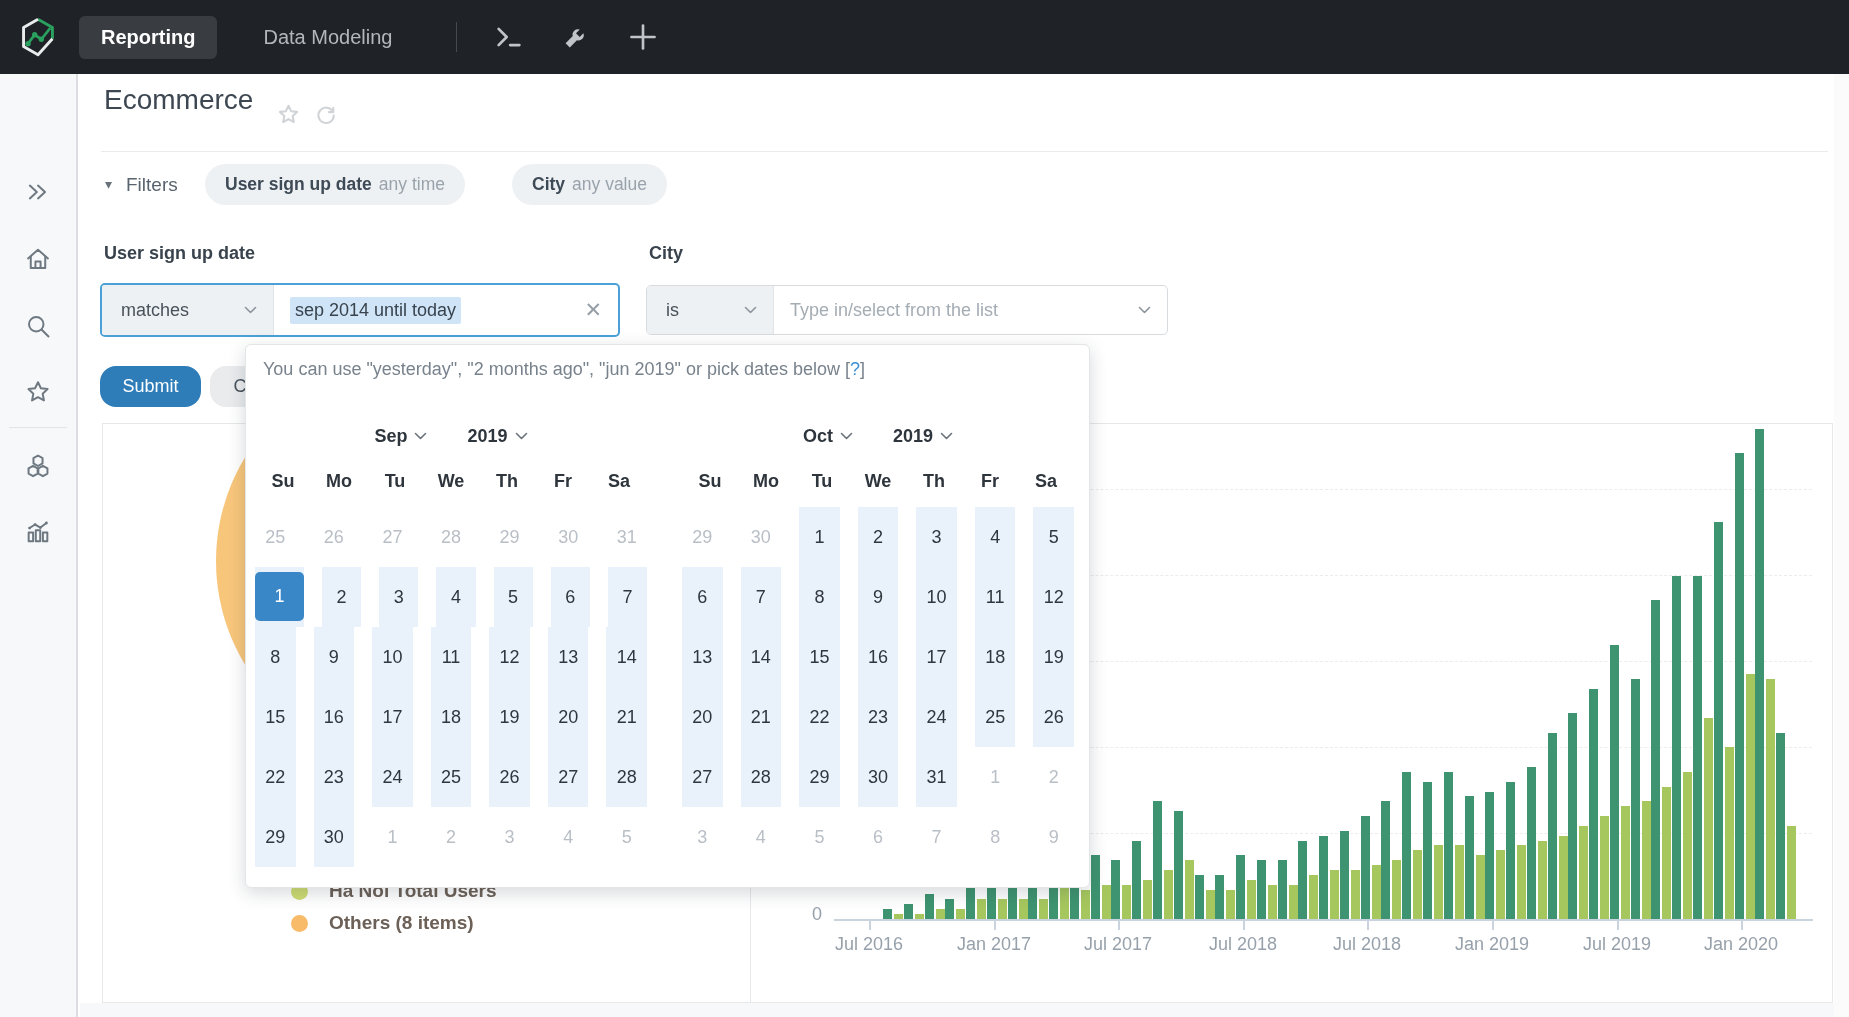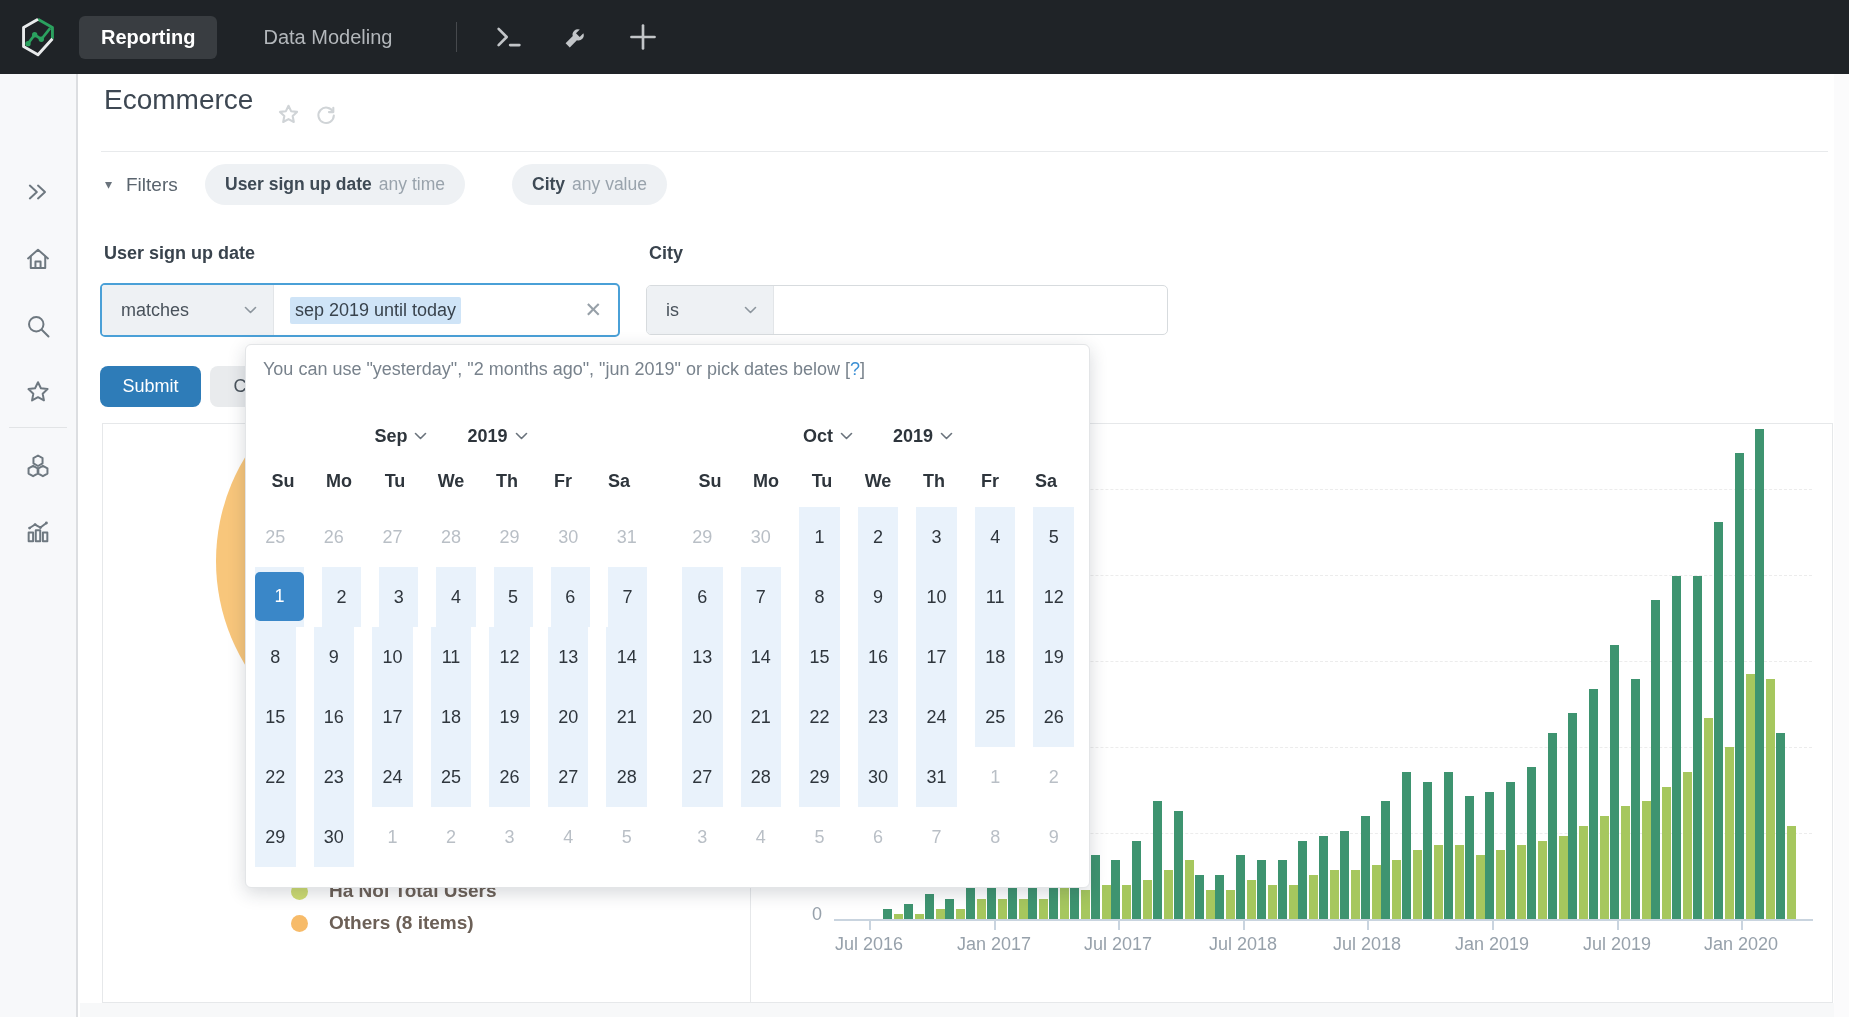--- a/index.html
+++ b/index.html
@@ -47,21 +47,21 @@
   #group-date .op-seg { width:172px; }
   #group-city .op-seg { width:127px; }
   .op-seg svg { margin-left:auto; }
   .chev { width:13px; height:9px; stroke:#8d969e; fill:none; stroke-width:1.6; stroke-linecap:round; stroke-linejoin:round; }
   .finput { flex:1; display:flex; align-items:center; padding:0 16px; font-size:18px; }
   .sel-text { background:#cfe4f7; color:#39434d; padding:3px 5px; border-radius:2px; }
   .clear-x { margin-left:auto; color:#97a0a8; font-size:21px; cursor:pointer; }
   .placeholder { color:#a4acb4; }
   #group-city .finput svg { margin-left:auto; }
 
-  .btn { position:absolute; top:366px; height:41px; border-radius:8px; font-size:18px;
+  .btn { position:absolute; top:366px; height:41px; border-radius:16px; font-size:18px;
          display:flex; align-items:center; justify-content:center; cursor:pointer; }
   #btn-submit { left:100px; width:101px; background:#2e7cb8; color:#fff; z-index:6; }
   #btn-cancel { left:210px; width:103px; background:#e9ebed; color:#49525b; z-index:6; }
 
   
   #cards { position:absolute; left:102px; top:423px; width:1731px; height:580px;
            background:#fff; border:1px solid #e6e8ea; overflow:hidden; z-index:2; }
   #card-split { position:absolute; left:647px; top:0; width:1px; height:580px; background:#e6e8ea; }
   #donut { position:absolute; left:113px; top:-63px; width:400px; height:400px; border-radius:50%; }
   .legend-item { position:absolute; left:188px; display:flex; align-items:center; cursor:pointer;justify-content:center; }
@@ -214,28 +214,34 @@
 <div class="field-label" style="left:649px">City</div>
 
 <div class="fgroup" id="group-date">
   <div class="op-seg">
     <span>matches</span>
     <svg class="chev" viewBox="0 0 13 9">
         <path d="M1.5 1.5l5 5 5-5"></path>
       </svg>
   </div>
   <div class="finput">
-    <span class="sel-text">sep 2019 until today</span>
+    <span class="sel-text">sep 2014 until today</span>
     <span class="clear-x">✕</span>
   </div>
 </div>
 
 <div class="fgroup" id="group-city">
   <div class="op-seg">
     <span>is</span>
+    <svg class="chev" viewBox="0 0 13 9">
+        <path d="M1.5 1.5l5 5 5-5"></path>
+      </svg>
+  </div>
+  <div class="finput">
+    <span class="placeholder">Type in/select from the list</span>
     <svg class="chev" viewBox="0 0 13 9">
         <path d="M1.5 1.5l5 5 5-5"></path>
       </svg>
   </div>
 </div>
 
 <div class="btn" id="btn-submit">Submit</div>
 <div class="btn" id="btn-cancel">Cancel</div>
 
 <div id="cards">

